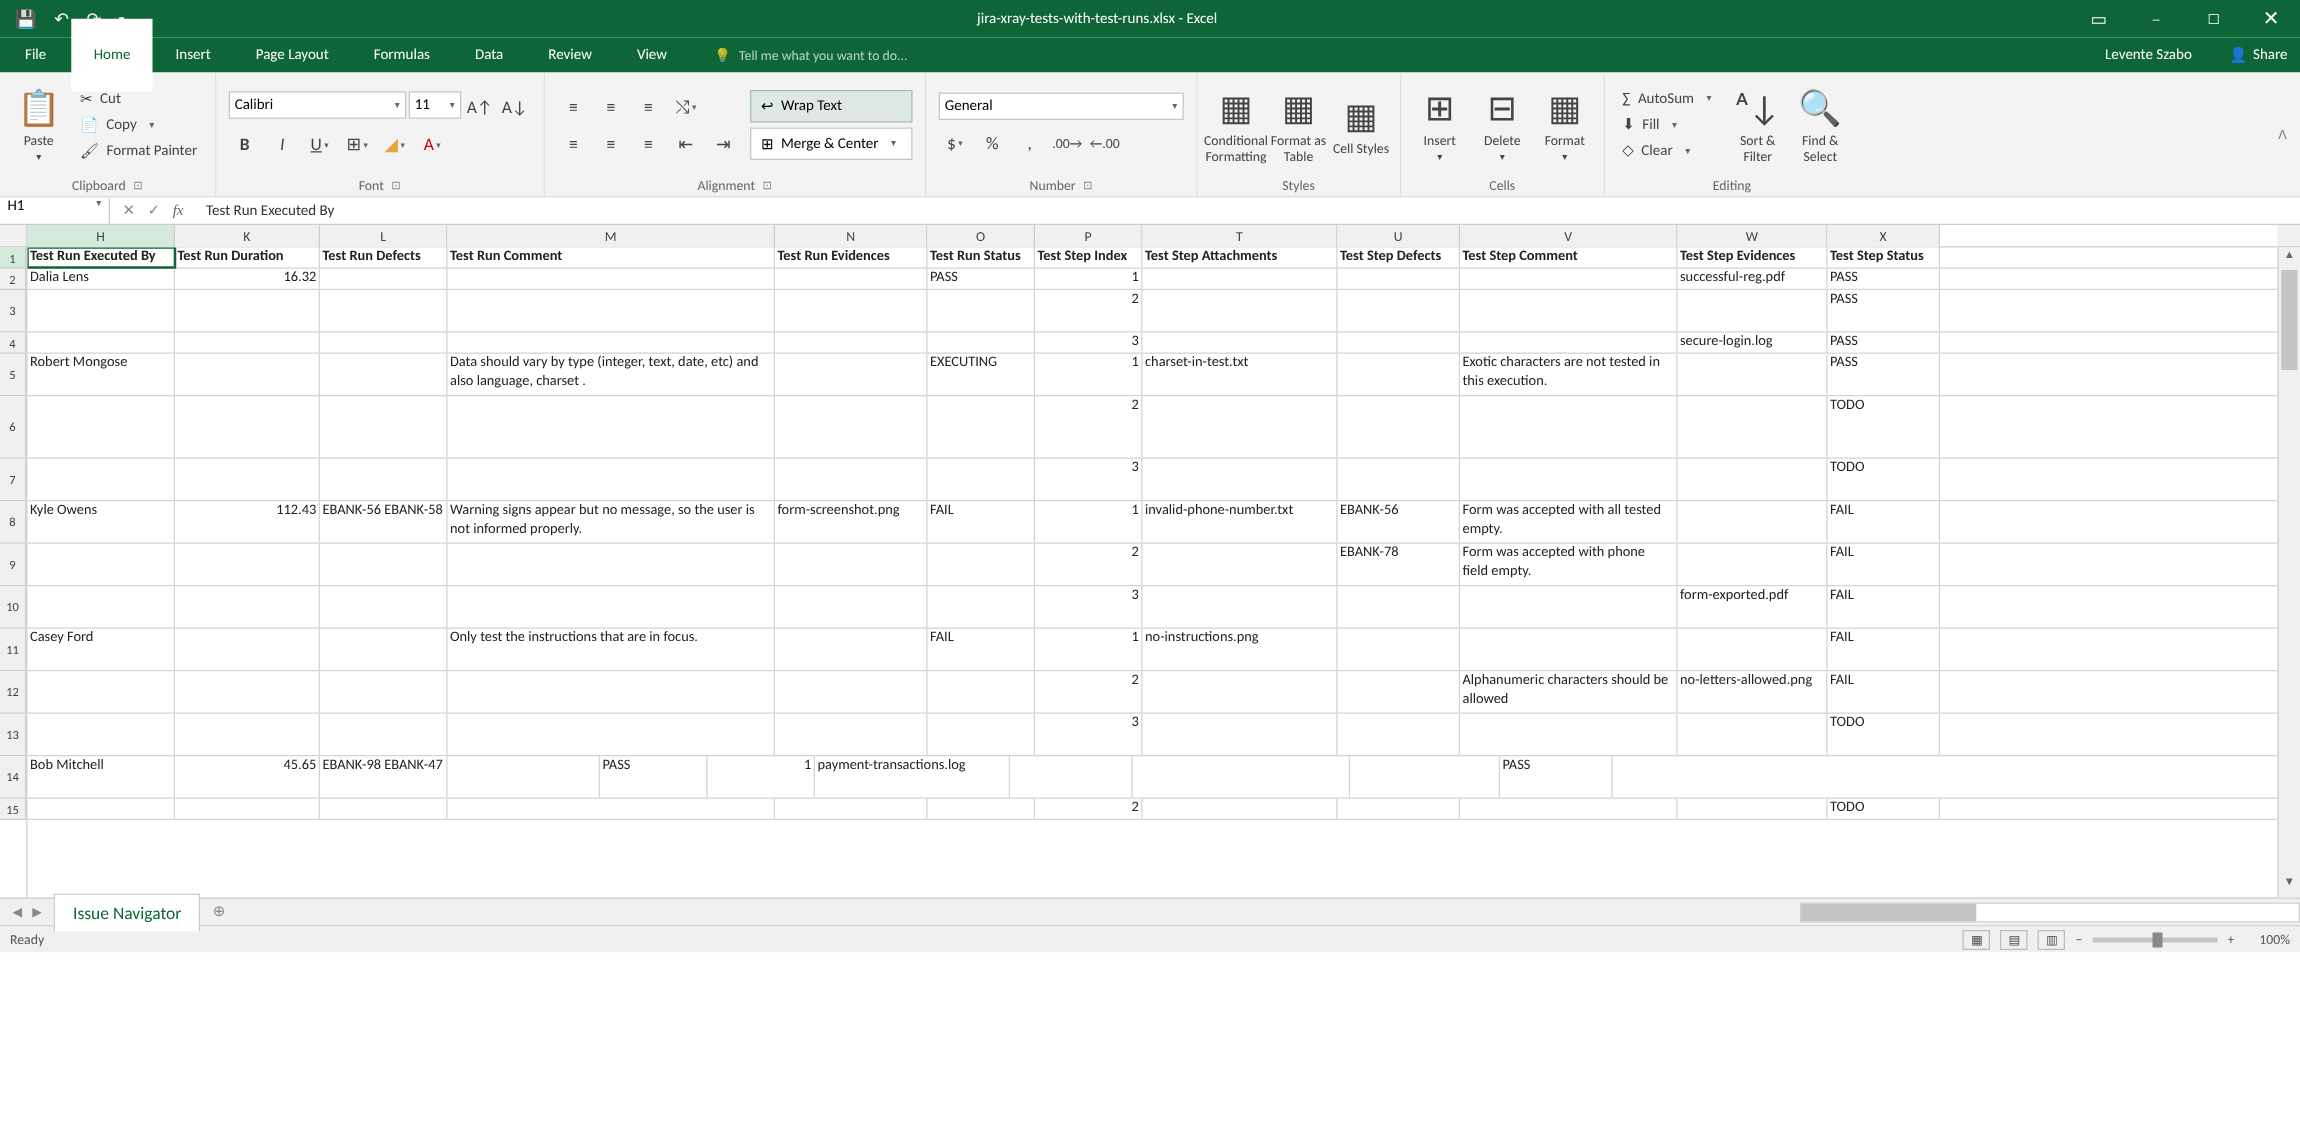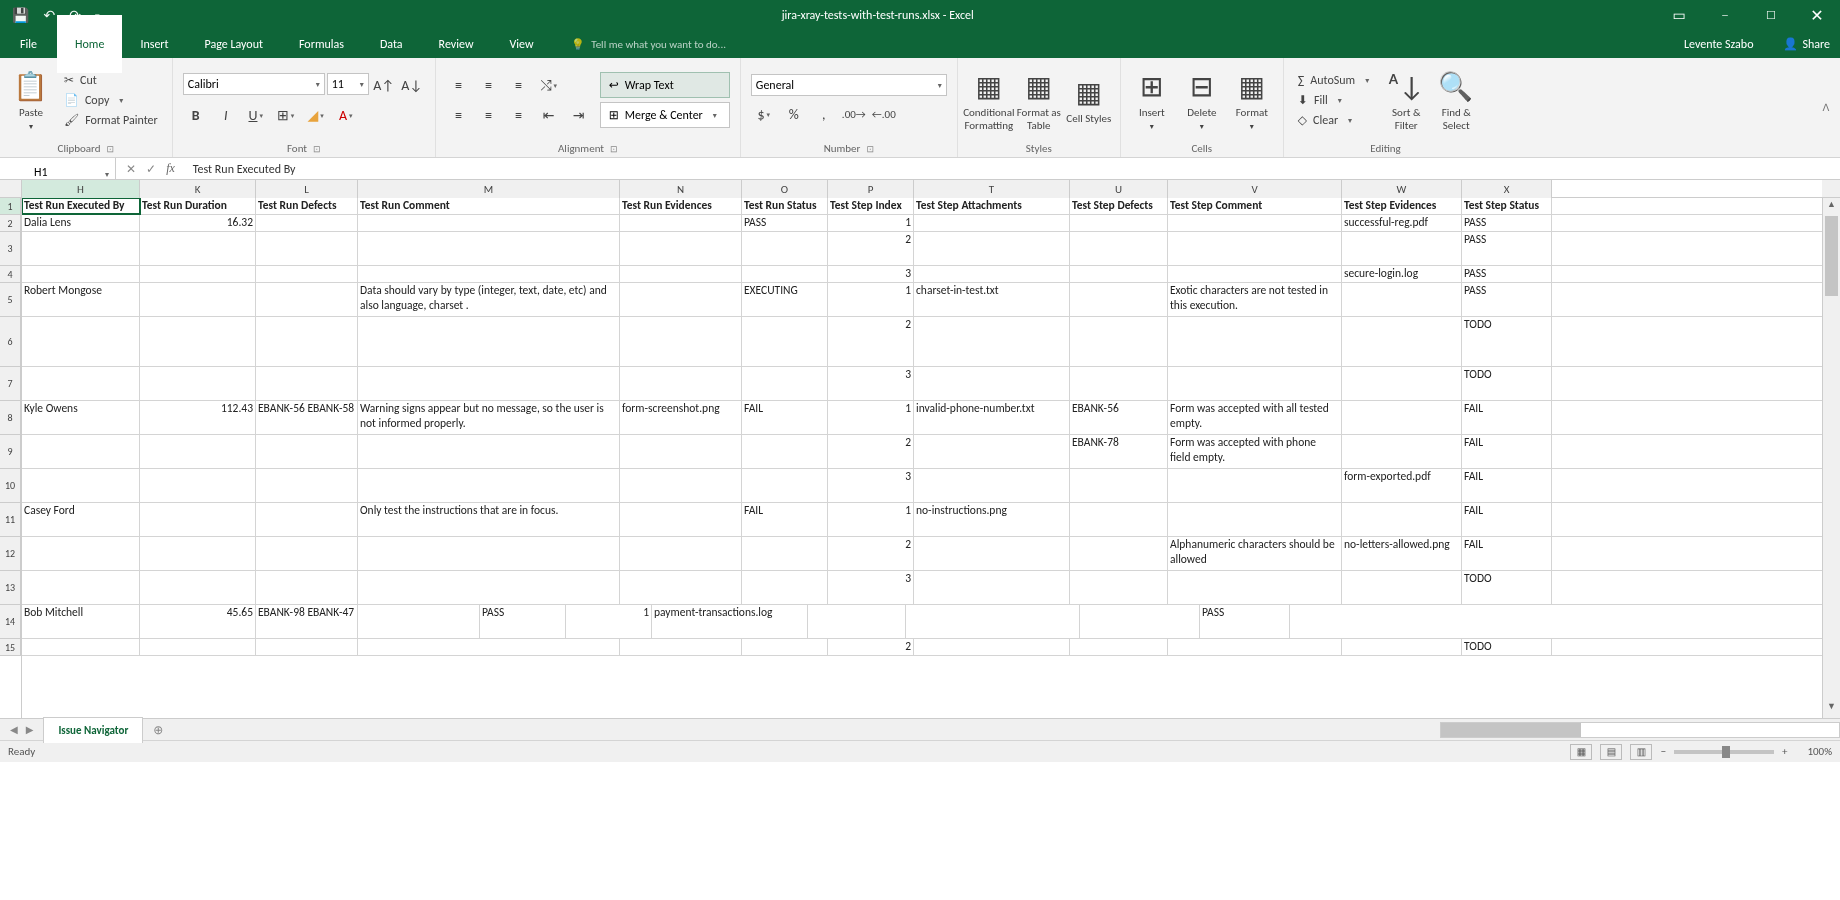--- a/index.html
+++ b/index.html
@@ -42,21 +42,21 @@
 .combo.narrow { width:42px;}
 .combo .caret { margin-left:auto; font-size:8px; color:#666;}
 .btn-sm { width:26px; height:24px; display:flex; align-items:center; justify-content:center; border:1px solid transparent; font-size:14px; color:#444;}
 .btn-sm.drop::after { content:"▾"; font-size:7px; margin-left:2px; color:#666;}
 .btn-toggle { border:1px solid #c4c4c4; background:#fff; height:26px; display:flex; align-items:center; padding:0 8px; font-size:12px; gap:6px;}
 .dropdown-arrow { font-size:8px; color:#666; padding:0 4px;}
 .collapse-caret { margin-left:auto; width:28px; display:flex; align-items:center; justify-content:center; color:#777; font-size:10px;}
 
 
 .addr-bar { height:22px; border-bottom:1px solid #ccc; display:flex; align-items:center; background:#fff;}
-.name-box { width:88px; border-right:1px solid #ccc; height:100%; display:flex; align-items:flex-end; padding:0 6px; font-size:12px; position:relative;margin-left:28px;}
+.name-box { width:88px; border-right:1px solid #ccc; height:100%; display:flex; align-items:flex-start; padding:0 6px; font-size:12px; position:relative;}
 .name-box .caret { margin-left:auto; font-size:8px; color:#666;}
 .fx-icons { display:flex; align-items:center; gap:10px; padding:0 10px; color:#888;}
 .fx-label { font-style:italic; font-family:"Cambria Math",serif; color:#666;}
 .formula-input { flex:1; padding:0 8px; font-size:12px; color:#333;}
 
 
 .sheet-area { height:520px; display:flex; }
 .row-headers { width:22px; border-right:1px solid #ccc;}
 .grid-wrap { flex:1; overflow:hidden; position:relative;}
 .col-headers { display:flex; height:18px; border-bottom:1px solid #ccc;}
@@ -78,21 +78,21 @@
 .vs-btn { height:18px; text-align:center; font-size:9px; color:#666;}
 .vs-track { flex:1; position:relative;}
 .vs-thumb { position:absolute; top:0; left:2px; right:2px; height:80px; background:#c4c4c4;}
 
 
 .wH{width:118px}.wK{width:116px}.wL{width:102px}.wM{width:262px}.wN{width:122px}.wO{width:86px}.wP{width:86px}.wT{width:156px}.wU{width:98px}.wV{width:174px}.wW{width:120px}.wX{width:90px}
 
 
 .sheet-tabs { height:22px; border-top:1px solid #ccc; display:flex; align-items:center; background:#f0f0f0;}
 .sheet-nav { display:flex; gap:8px; padding:0 10px; color:#888; font-size:10px;}
-.sheet-tab { background:#fff; border:1px solid #ccc; border-bottom:none; padding:6px 14px; font-size:11px; color:#0e6538; font-weight:700;}
+.sheet-tab { background:#fff; border:1px solid #ccc; border-bottom:none; padding:6px 14px; font-size:14px; color:#0e6538; font-weight:400;}
 .sheet-add { padding:0 10px; color:#888;}
 .hscroll { margin-left:auto; width:400px; height:16px; border:1px solid #ccc; background:#fff; position:relative;}
 .hs-thumb{ position:absolute; left:0; top:0; bottom:0; width:140px; background:#c4c4c4;}
 
 
 .status-bar { height:22px; background:#f0f0f0; border-top:1px solid #d4d4d4; display:flex; align-items:center; padding:0 8px; font-size:11px; color:#555;}
 .view-btns { margin-left:auto; display:flex; align-items:center; gap:8px;}
 .view-ico { width:22px; height:16px; border:1px solid #bbb; font-size:10px; display:flex; align-items:center; justify-content:center;}
 .zoom-slider { width:100px; height:4px; background:#c4c4c4; position:relative;}
 .zoom-slider .th { position:absolute; left:48px; top:-4px; width:8px; height:12px; background:#888;}

